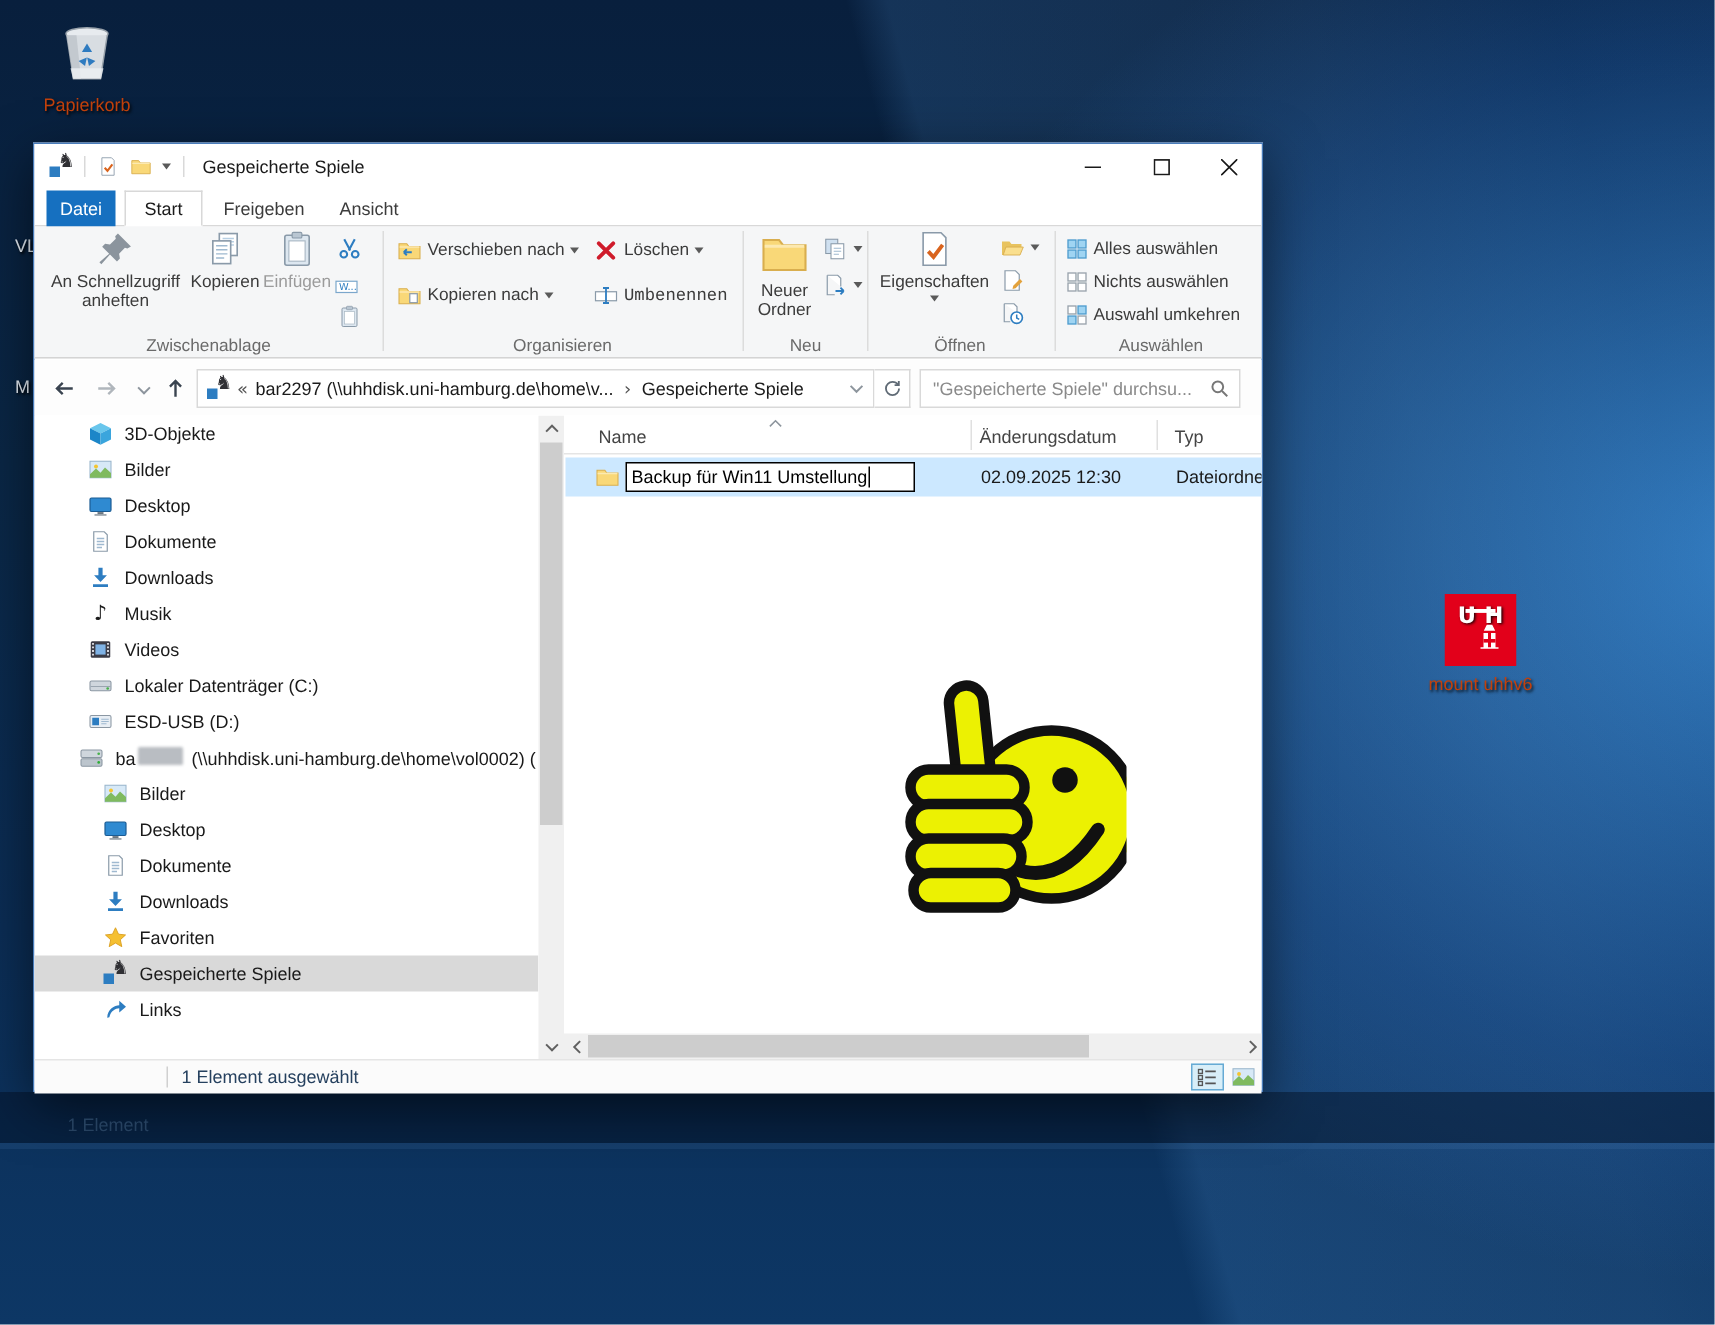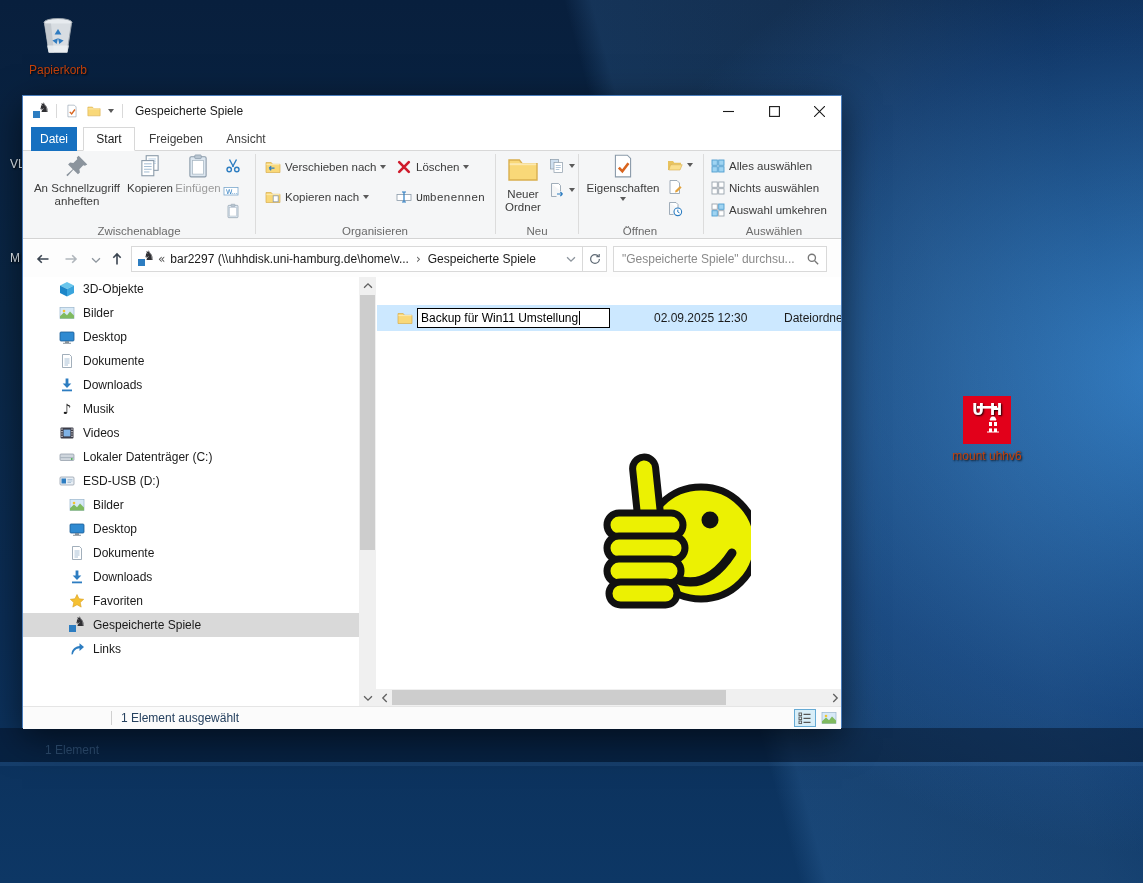--- a/index.html
+++ b/index.html
@@ -594,20 +594,28 @@
             <use href="#s-drive"></use>
           </svg>
         <span>Lokaler Datenträger (C:)</span>
       </div>
       <div class="nav-item" style="padding-left:36px;">
         <svg class="nic">
             <use href="#s-usb"></use>
           </svg>
         <span>ESD-USB (D:)</span>
       </div>
+      <div class="nav-item" style="padding-left:30px;white-space:nowrap;">
+        <svg class="nic">
+            <use href="#s-drivenet"></use>
+          </svg>
+        <span style="white-space:nowrap;">
+          <span>ba</span><span class="redact"></span><span> (\\uhhdisk.uni-hamburg.de\home\vol0002) (</span>
+        </span>
+      </div>
       <div class="nav-item" style="padding-left:46px;">
         <svg class="nic">
             <use href="#s-picture"></use>
           </svg>
         <span>Bilder</span>
       </div>
       <div class="nav-item" style="padding-left:46px;">
         <svg class="nic">
             <use href="#s-monitor"></use>
           </svg>
@@ -654,20 +662,30 @@
         </div>
       <div class="abs vthumb"></div>
       <div class="sbtn abs" style="left:0;top:412px;">
           <svg class="ic14" style="color:#606060">
             <use href="#s-chdown"></use>
           </svg>
         </div>
     </div>
 
     <div class="abs fpane">
+      <div class="abs fhead">
+        <svg class="abs" style="left:135px;top:1px;width:12px;height:8px;color:#8d959d" viewBox="0 0 16 10">
+            <path d="M3 8l5-5 5 5" fill="none" stroke="currentColor" stroke-width="1.4"></path>
+          </svg>
+        <div class="abs" style="left:23px;top:7px;">Name</div>
+        <div class="abs colsep" style="left:271px;"></div>
+        <div class="abs" style="left:277px;top:7px;">Änderungsdatum</div>
+        <div class="abs colsep" style="left:395px;"></div>
+        <div class="abs" style="left:407px;top:7px;">Typ</div>
+      </div>
 
       <div class="abs frow">
         <svg class="ic16 abs" style="left:20px;top:5px;">
             <use href="#s-folder"></use>
           </svg>
         <div class="renamebox" role="textbox">
           <span>Backup für Win11 Umstellung</span>
             <span class="caretbar"></span>
         </div>
         <div class="abs" style="left:277px;top:6px;">02.09.2025 12:30</div>

